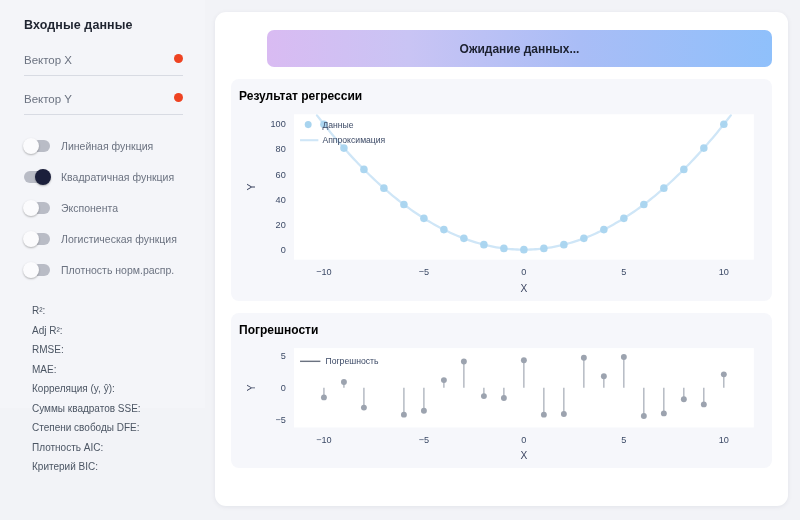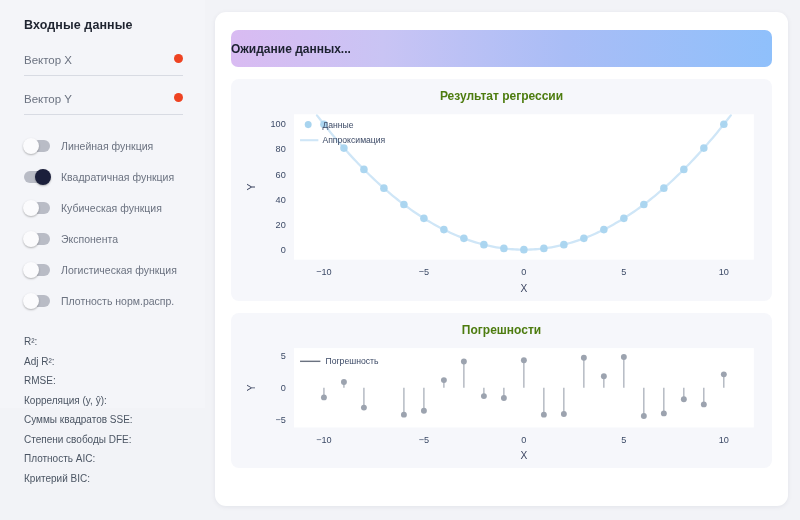--- a/index.html
+++ b/index.html
@@ -35,48 +35,48 @@
     background: #b9bcc6; position: relative; flex: 0 0 auto; margin-right: 11px;
   }
   .switch .knob {
     position: absolute; top: -2px; left: -1px;
     width: 16px; height: 16px; border-radius: 50%;
     background: #fbfbfd; box-shadow: 0 1px 2px rgba(0,0,0,.28);
   }
   .switch.on .knob { left: auto; right: -1px; background: #1b1f3b; }
   .toggle-label { font-size: 10.5px; color: #6b7280; white-space: nowrap; }
 
-  .stats { margin-top: 14px; }
+  .stats { margin-top: 14px; margin-left: 8px; }
   .stat-row { font-size: 10px; color: #4b5563; line-height: 19.5px; white-space: nowrap; }
 
   
   #main-wrap { flex: 1; padding: 12px 12px 14px 10px; }
   #panel {
     width: 100%; height: 100%;
     background: #ffffff; border-radius: 11px;
     box-shadow: 0 1px 5px rgba(20,25,50,.07);
     padding: 18px 16px 14px 16px;
     display: flex; flex-direction: column; gap: 12px;
   }
   #status-banner {
     height: 37px; border-radius: 7px;
     background: linear-gradient(90deg,#d9bbf2 0%,#c9c4f4 28%,#a9bdf6 62%,#8fc0fb 100%);
-    display: flex; align-items: center; 
-    font-size: 12px; font-weight: bold; color: #1c2130;
+    display: flex; align-items: center; justify-content: center;
+    font-size: 12px; font-weight: bold; color: #1c2130; margin-left: 36px;
   }
   .card {
     background: #f6f7fb; border-radius: 8px;
     padding: 8px 8px 6px 8px;
     display: flex; flex-direction: column;
   }
   #card-regression { height: 222px; }
   #card-residuals  { height: 155px; }
   .card-title {
-    text-align: center; font-size: 12px; font-weight: bold;
-    color: #4d7c0f; margin: 2px 0 5px 0;
+    text-align: left; font-size: 12px; font-weight: bold;
+    color: #000000; margin: 2px 0 5px 0;
   }
   .plot-area { flex: 1; position: relative; }
   .plot-svg { width: 100%; height: 100%; display: block; }
   .axis-label { font-size: 10px; fill: #3c4560; }
   .tick-label { font-size: 9px; fill: #3c4a66; }
   .legend-label { font-size: 8.5px; fill: #3c4a66; }
 </style>
 </head>
 <body>
 
@@ -112,46 +112,41 @@
         <div class="toggle-row">
           <span class="switch on">
             <span class="knob"></span>
           </span>
           <span class="toggle-label">Квадратичная функция</span>
         </div>
         <div class="toggle-row">
           <span class="switch">
             <span class="knob"></span>
           </span>
-          <span class="toggle-label">Кубическая функция</span>
-        </div>
-        <div class="toggle-row">
-          <span class="switch">
-            <span class="knob"></span>
-          </span>
           <span class="toggle-label">Экспонента</span>
         </div>
         <div class="toggle-row">
           <span class="switch">
             <span class="knob"></span>
           </span>
           <span class="toggle-label">Логистическая функция</span>
         </div>
         <div class="toggle-row">
           <span class="switch">
             <span class="knob"></span>
           </span>
           <span class="toggle-label">Плотность норм.распр.</span>
         </div>
       </div>
 
     <div class="stats" id="sidebar-stats">
         <div class="stat-row"><span>R²:</span><span></span></div>
         <div class="stat-row"><span>Adj R²:</span><span></span></div>
         <div class="stat-row"><span>RMSE:</span><span></span></div>
+        <div class="stat-row"><span>MAE:</span><span></span></div>
         <div class="stat-row"><span>Корреляция (y, ŷ):</span><span></span></div>
         <div class="stat-row"><span>Суммы квадратов SSE:</span><span></span></div>
         <div class="stat-row"><span>Степени свободы DFE:</span><span></span></div>
         <div class="stat-row"><span>Плотность AIC:</span><span></span></div>
         <div class="stat-row"><span>Критерий BIC:</span><span></span></div>
       </div>
   </aside>
 
   <div id="main-wrap">
     <div id="panel">

